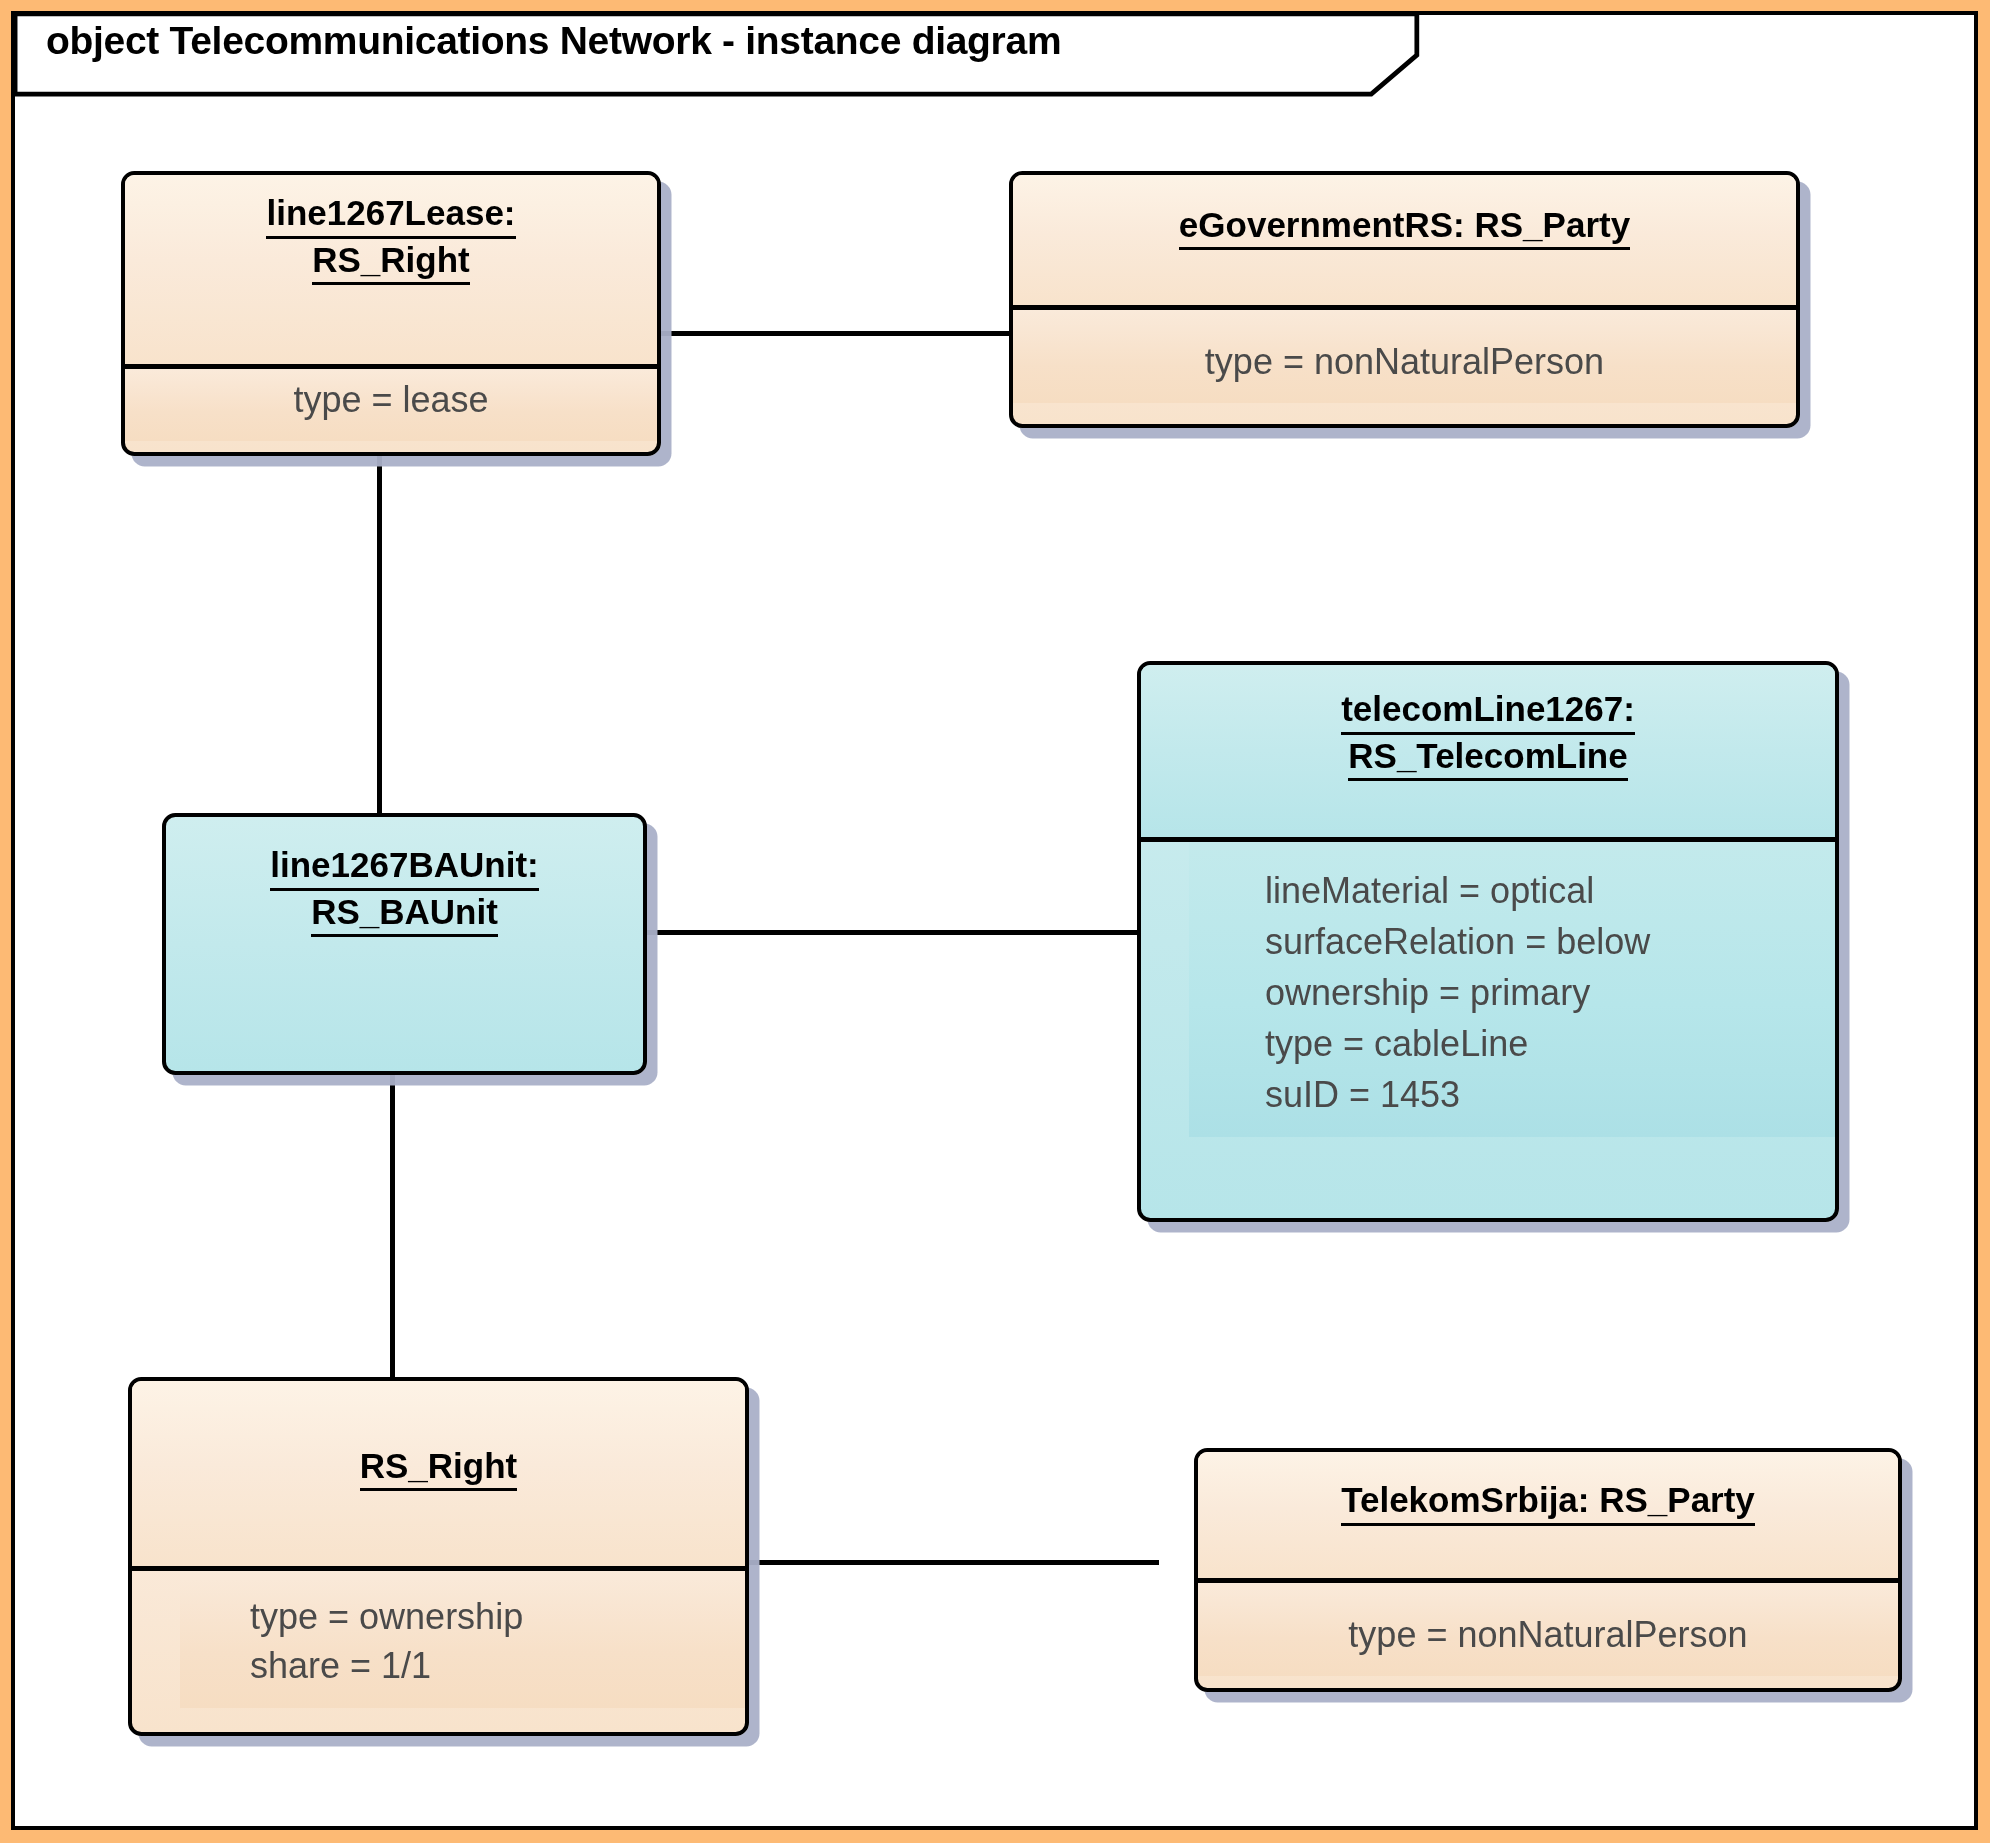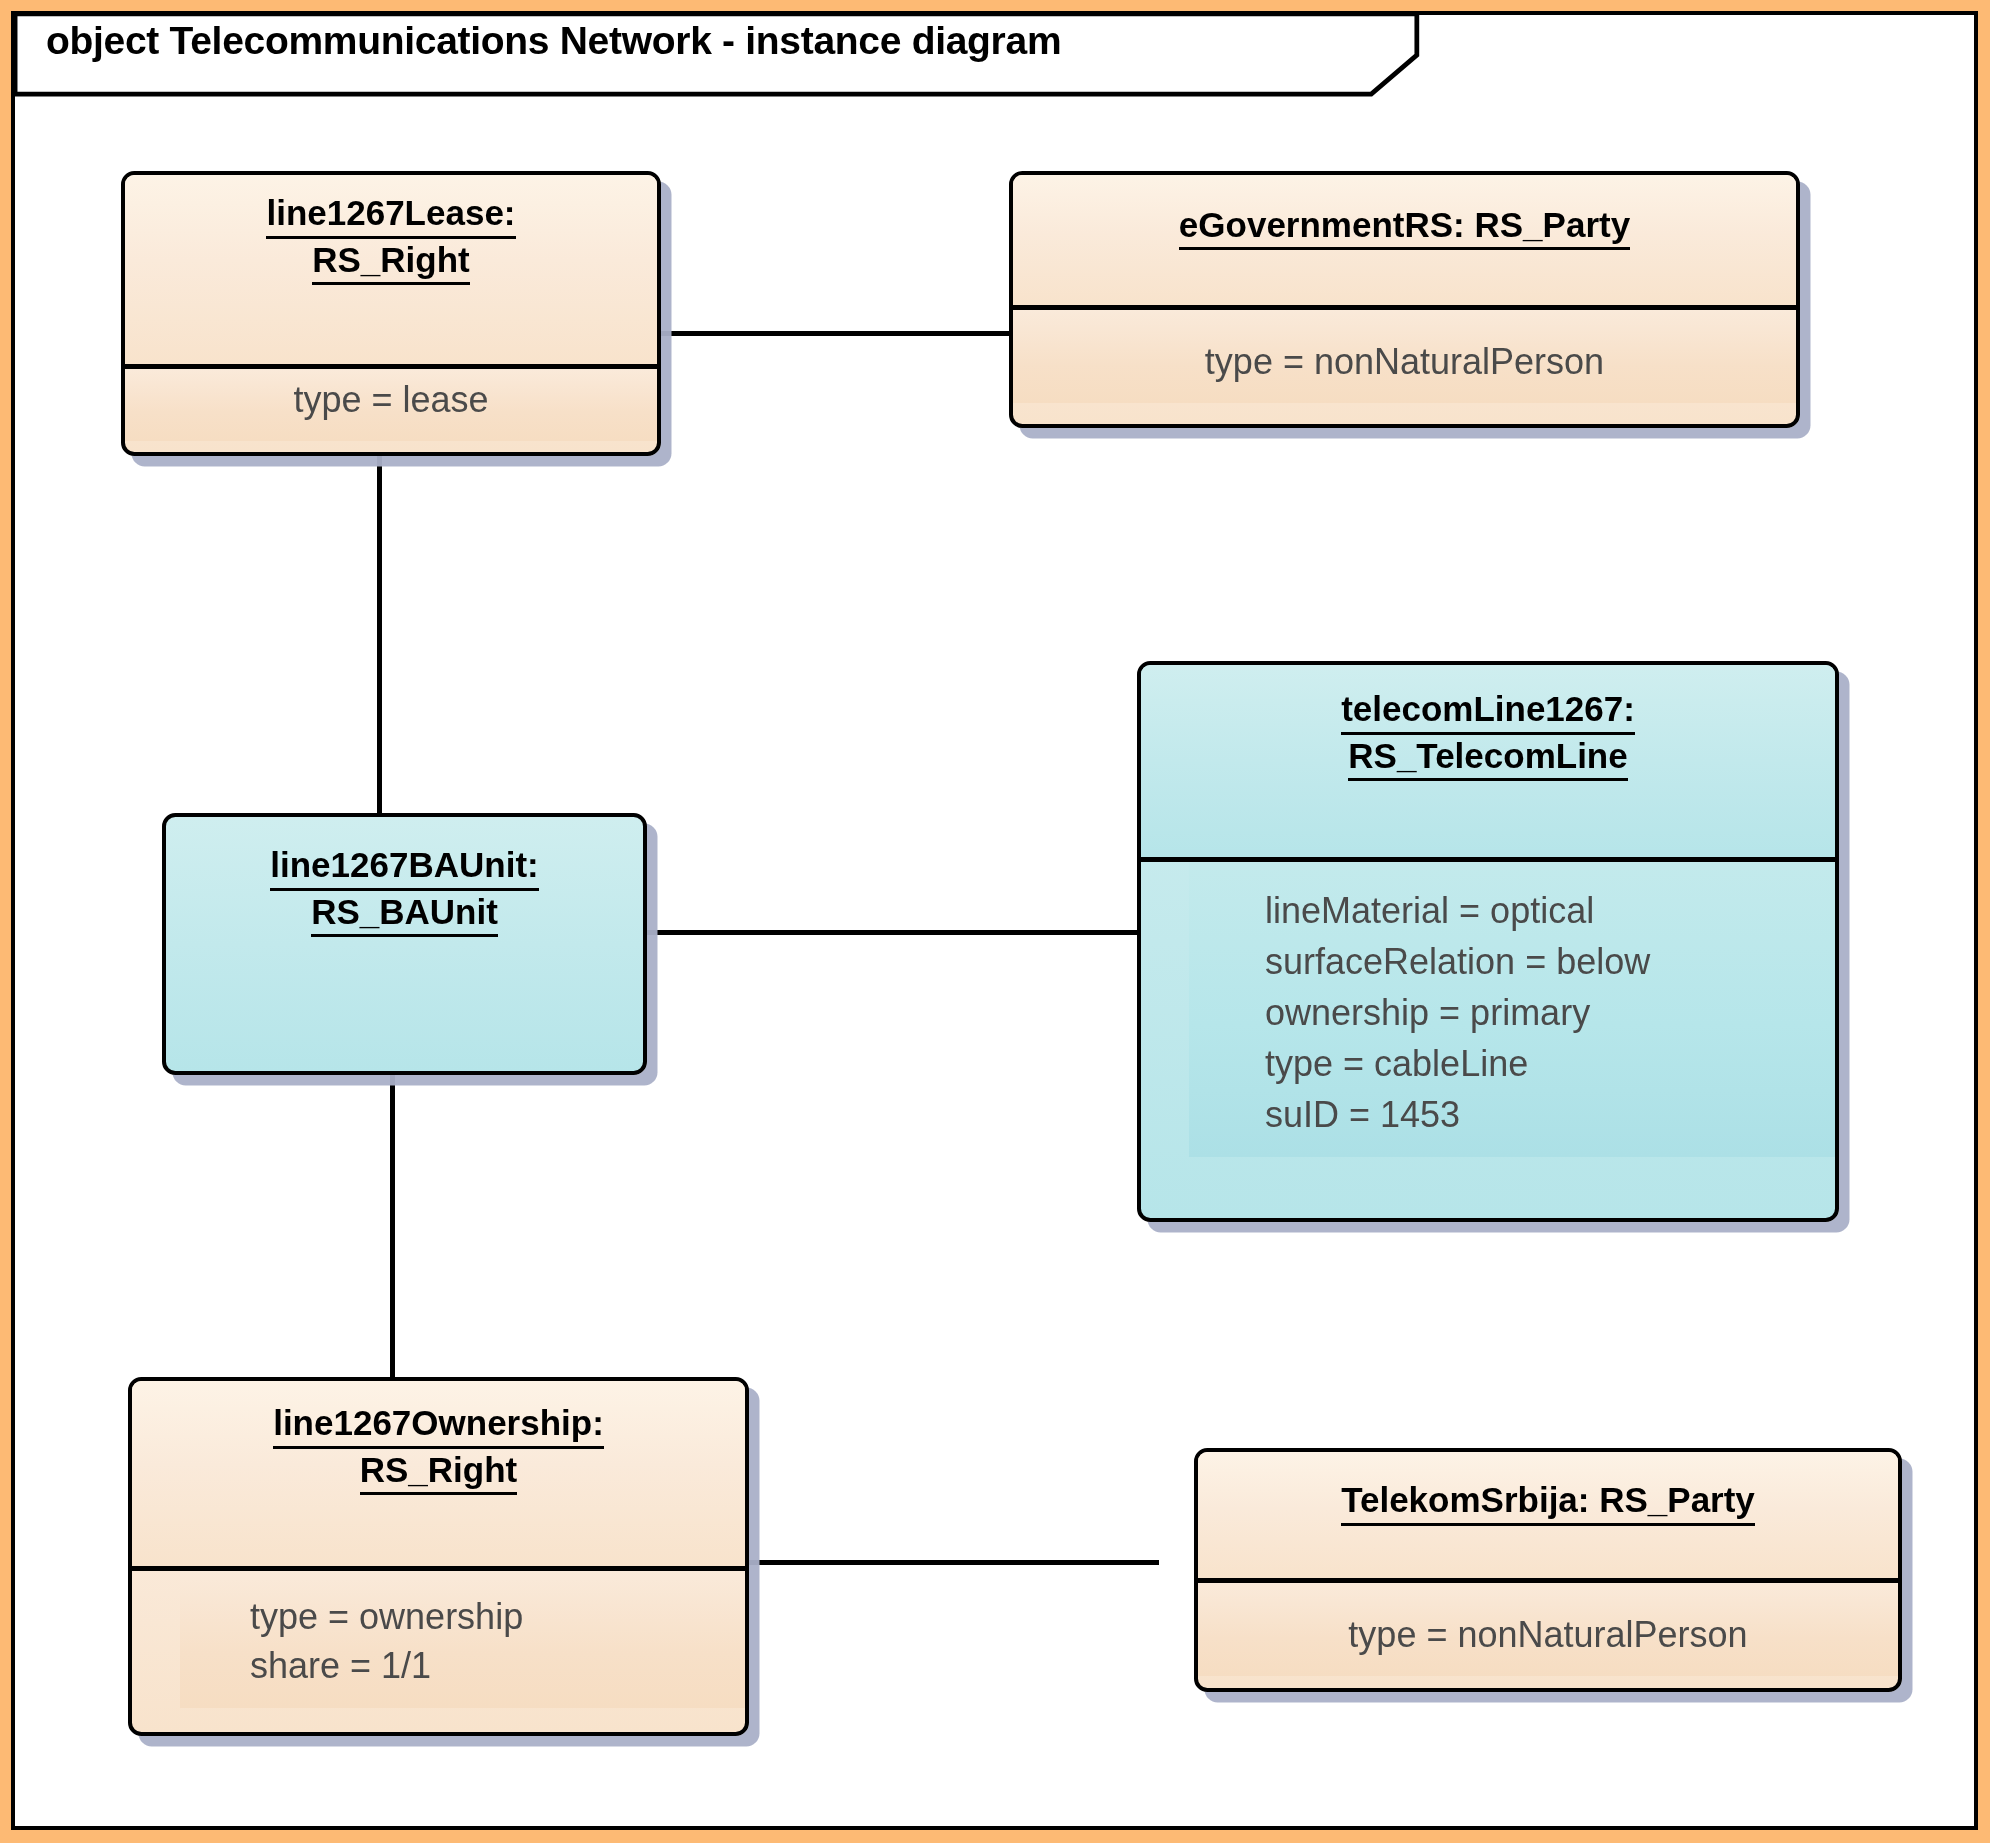--- a/index.html
+++ b/index.html
@@ -128,37 +128,37 @@
   </div>
 
   <div class="obj center fill-teal" style="left:162px; top:813px; width:485px; height:262px;">
     <div class="hdr" style="padding-top:27px;">
       <span class="ul">line1267BAUnit:</span><br>
       <span class="ul">RS_BAUnit</span>
     </div>
   </div>
 
   <div class="obj leftal fill-teal" style="left:1137px; top:661px; width:702px; height:561px;">
-    <div class="hdr fill-teal" style="height:192px; padding-top:23px;">
+    <div class="hdr fill-teal" style="height:172px; padding-top:23px;">
       <span class="ul">telecomLine1267:</span><br>
       <span class="ul">RS_TelecomLine</span>
     </div>
     <div class="sep"></div>
     <div class="attrs fill-teal2" style="padding-top:23px; line-height:1.42;">
       <div class="row">lineMaterial = optical</div>
       <div class="row">surfaceRelation = below</div>
       <div class="row">ownership = primary</div>
       <div class="row">type = cableLine</div>
       <div class="row">suID = 1453</div>
     </div>
   </div>
 
   <div class="obj leftal fill-cream" style="left:128px; top:1377px; width:621px; height:359px;">
     <div class="hdr fill-cream" style="height:185px; padding-top:21px;">
-      <span class="ul">line1267Ownership:</span><br>
+      <br>
       <span class="ul">RS_Right</span>
     </div>
     <div class="sep"></div>
     <div class="attrs fill-cream2" style="padding-left:70px; padding-top:21px;">
       <div class="row">type = ownership</div>
       <div class="row">share = 1/1</div>
     </div>
   </div>
 
   <div class="obj center fill-cream" style="left:1194px; top:1448px; width:708px; height:244px;">

